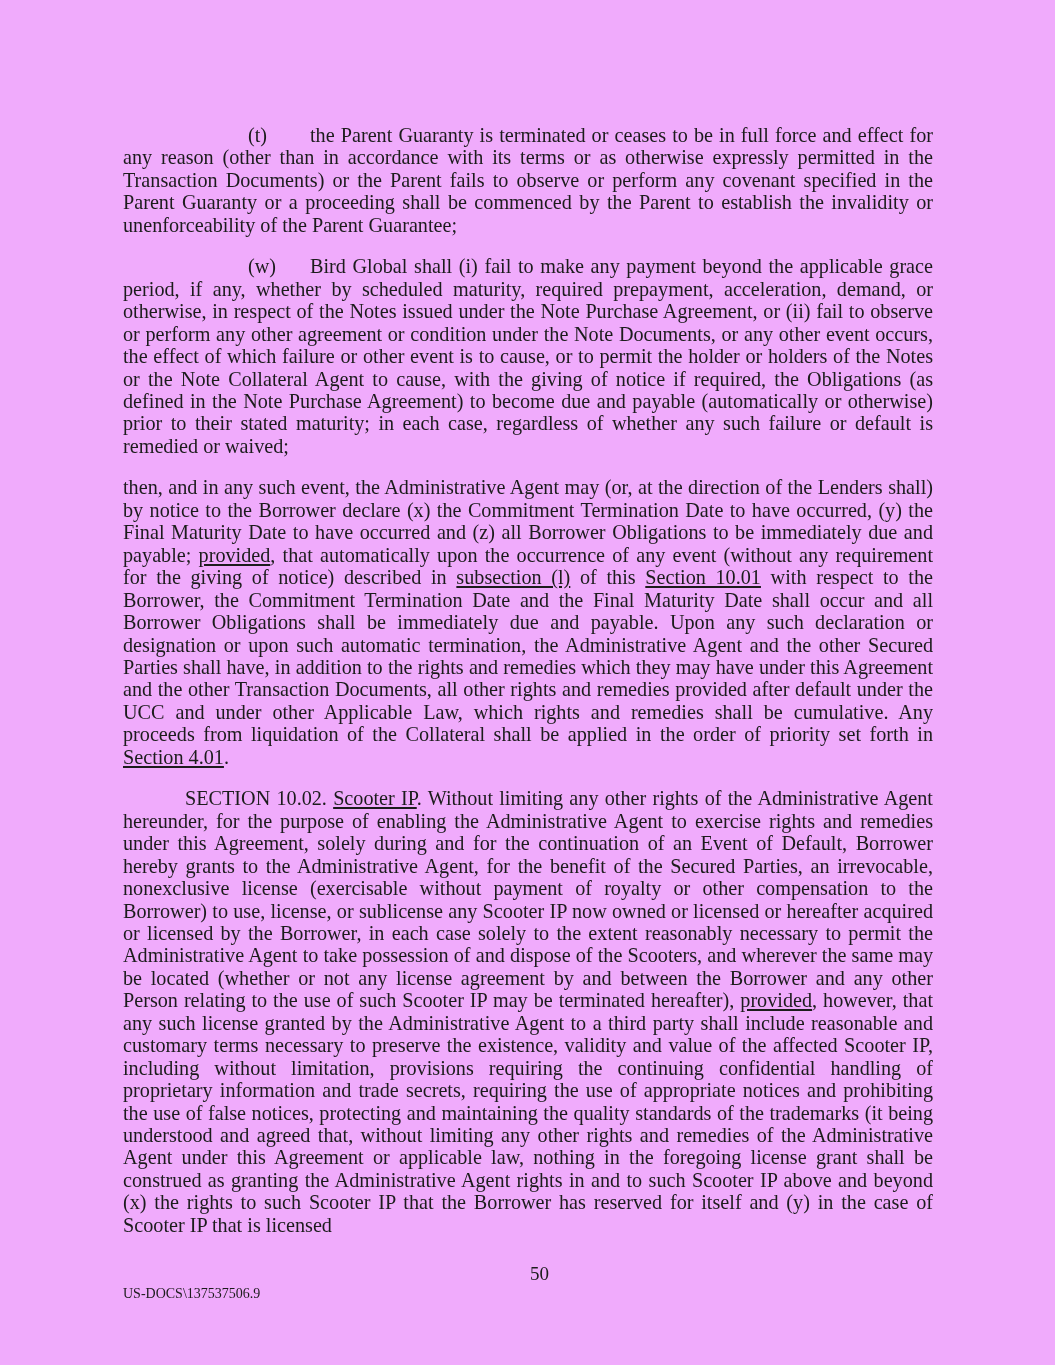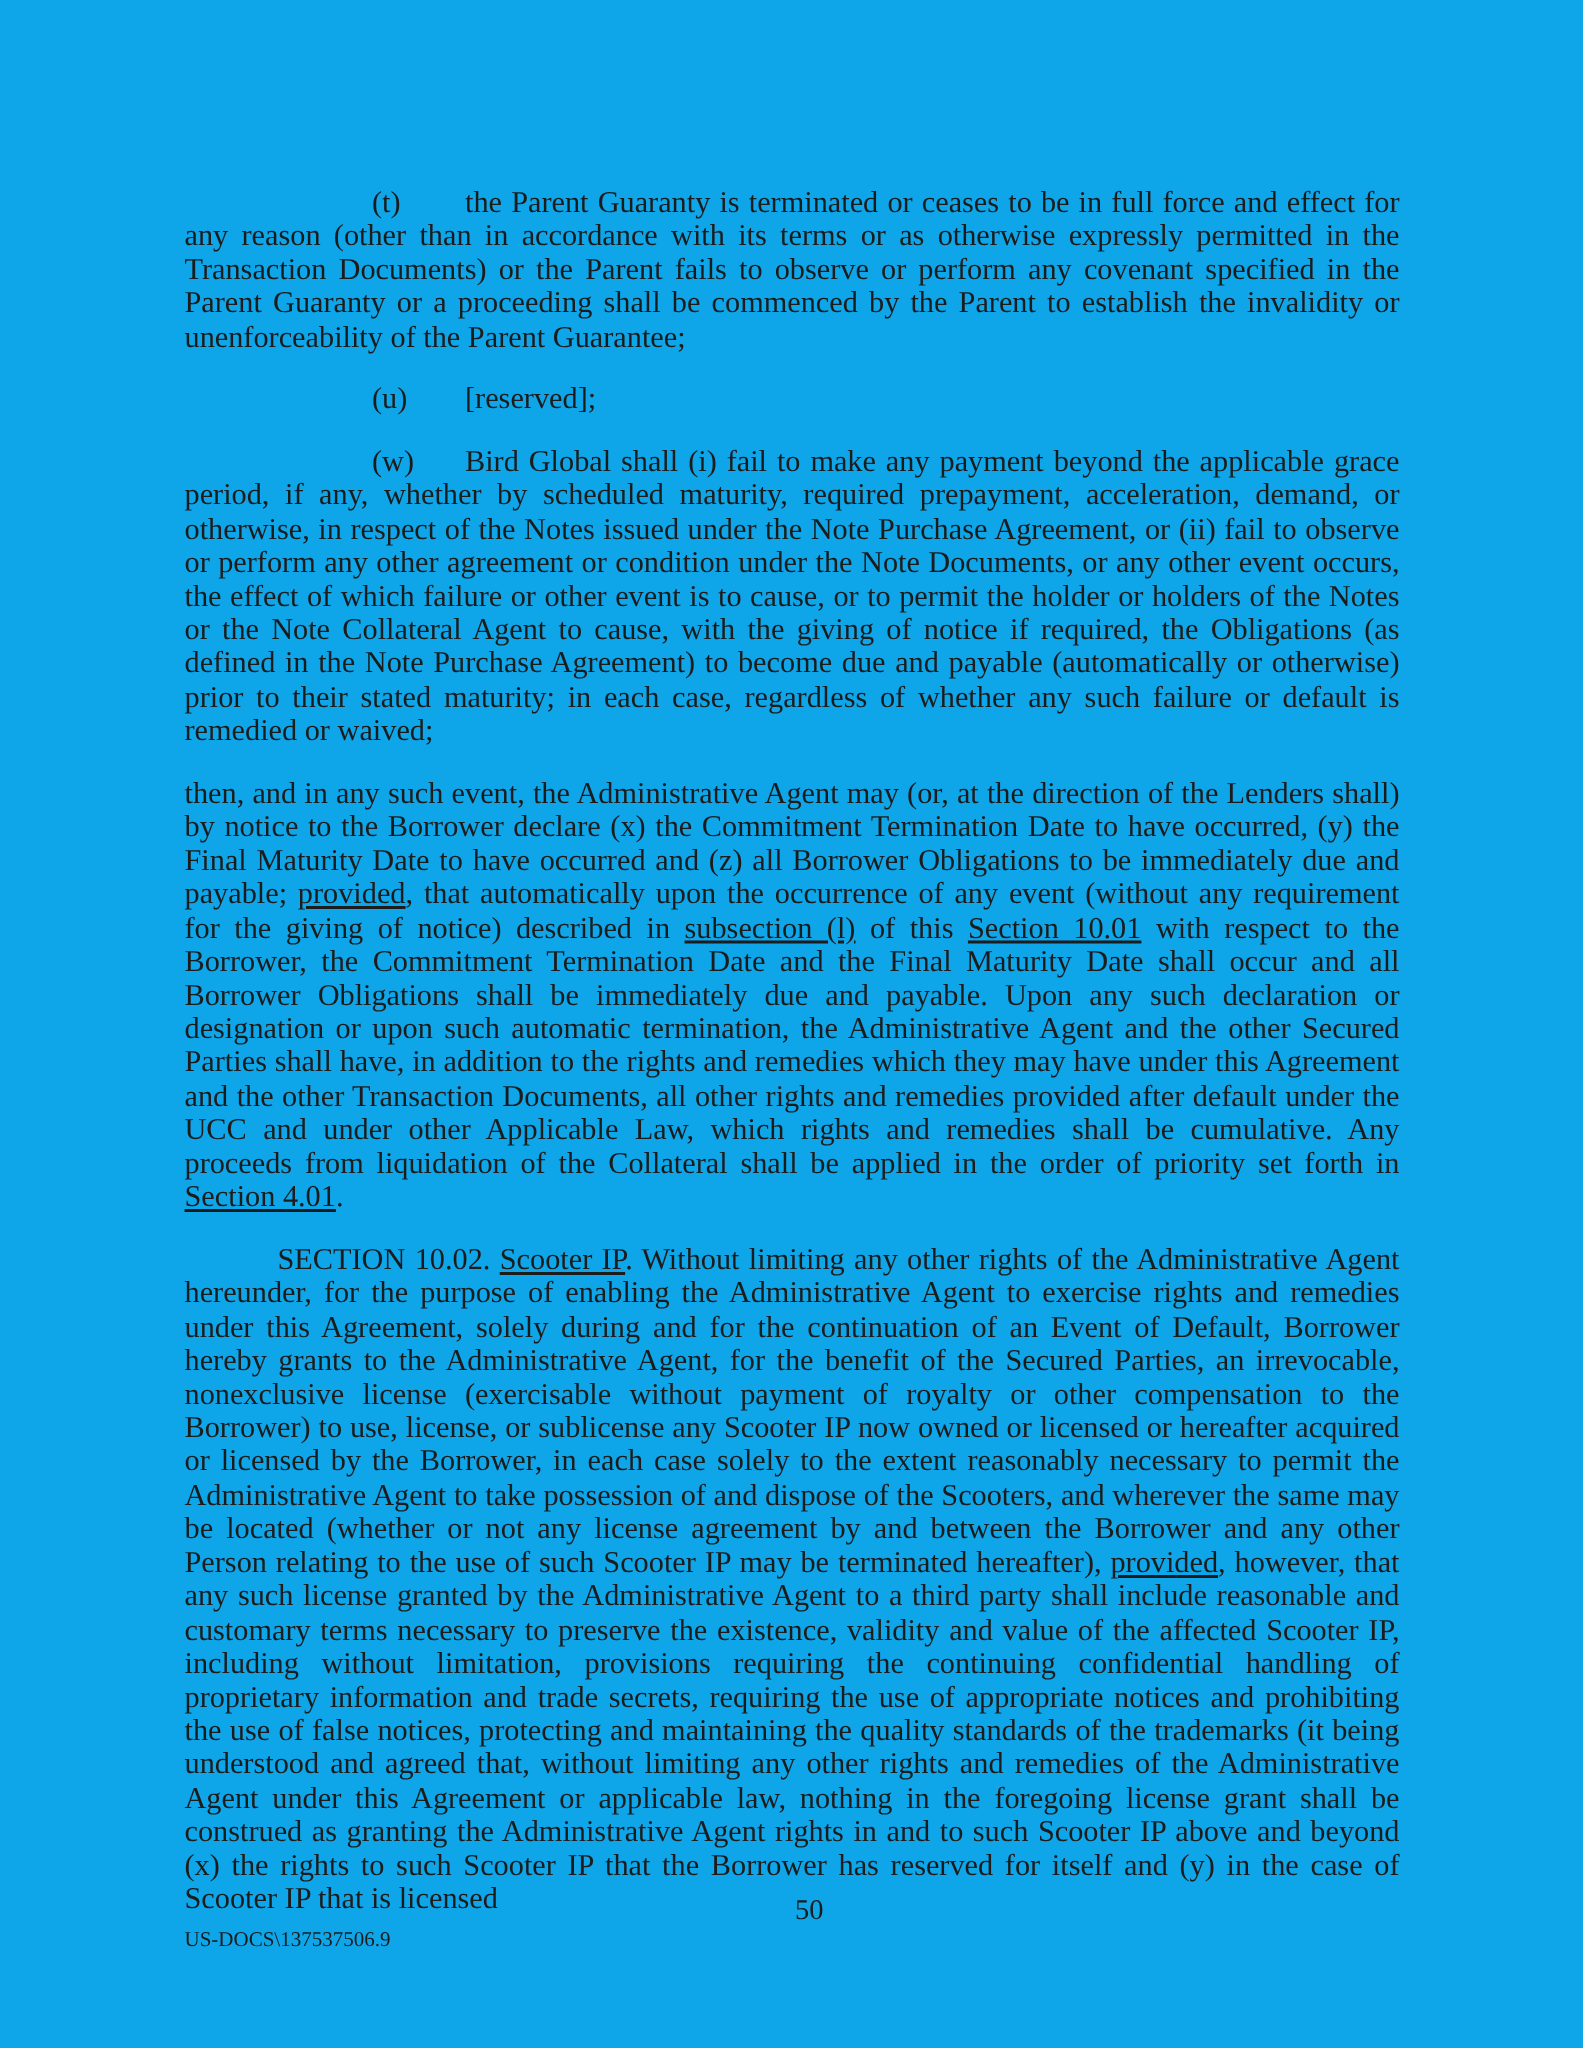--- a/index.html
+++ b/index.html
@@ -4,21 +4,21 @@
 <style>
   html, body {
     margin: 0;
     padding: 0;
     background: #ffffff;
   }
   .page {
     position: relative;
     width: 1055px;
     height: 1365px;
-    background: #0ea5e9;
+    background: #f0abfc;
     font-family: "Liberation Serif", "DejaVu Serif", serif;
     color: #1c1c1c;
     overflow: hidden;
   }
   .content {
     position: absolute;
     left: 123px;
     top: 124px;
     width: 810px;
   }
@@ -63,21 +63,20 @@
   }
 </style>
 </head>
 <body>
 
 <div class="page">
   <div class="content">
 
     <p class="clause"><span class="clause-label">(t)</span><span>the Parent Guaranty is terminated or ceases to be in full force and effect for any reason (other than in accordance with its terms or as otherwise expressly permitted in the Transaction Documents) or the Parent fails to observe or perform any covenant specified in the Parent Guaranty or a proceeding shall be commenced by the Parent to establish the invalidity or unenforceability of the Parent Guarantee;</span></p>
 
-    <p class="clause"><span class="clause-label">(u)</span><span>[reserved];</span></p>
 
 
     <p class="clause"><span class="clause-label">(w)</span><span>Bird Global shall (i) fail to make any payment beyond the applicable grace period, if any, whether by scheduled maturity, required prepayment, acceleration, demand, or otherwise, in respect of the Notes issued under the Note Purchase Agreement, or (ii) fail to observe or perform any other agreement or condition under the Note Documents, or any other event occurs, the effect of which failure or other event is to cause, or to permit the holder or holders of the Notes or the Note Collateral Agent to cause, with the giving of notice if required, the Obligations (as defined in the Note Purchase Agreement) to become due and payable (automatically or otherwise) prior to their stated maturity; in each case, regardless of whether any such failure or default is remedied or waived;</span></p>
 
     <p><span>then, and in any such event, the Administrative Agent may (or, at the direction of the Lenders shall) by notice to the Borrower declare (x) the Commitment Termination Date to have occurred, (y) the Final Maturity Date to have occurred and (z) all Borrower Obligations to be immediately due and payable; </span><span class="u">provided</span><span>, that automatically upon the occurrence of any event (without any requirement for the giving of notice) described in </span><span class="u">subsection (l)</span><span> of this </span><span class="u">Section 10.01</span><span> with respect to the Borrower, the Commitment Termination Date and the Final Maturity Date shall occur and all Borrower Obligations shall be immediately due and payable.  Upon any such declaration or designation or upon such automatic termination, the Administrative Agent and the other Secured Parties shall have, in addition to the rights and remedies which they may have under this Agreement and the other Transaction Documents, all other rights and remedies provided after default under the UCC and under other Applicable Law, which rights and remedies shall be cumulative.  Any proceeds from liquidation of the Collateral shall be applied in the order of priority set forth in </span><span class="u">Section 4.01</span><span>.</span></p>
 
     <p class="section"><span>SECTION 10.02. </span><span class="u">Scooter IP</span><span>.  Without limiting any other rights of the Administrative Agent hereunder, for the purpose of enabling the Administrative Agent to exercise rights and remedies under this Agreement, solely during and for the continuation of an Event of Default, Borrower hereby grants to the Administrative Agent, for the benefit of the Secured Parties, an irrevocable, nonexclusive license (exercisable without payment of royalty or other compensation to the Borrower) to use, license, or sublicense any Scooter IP now owned or licensed or hereafter acquired or licensed by the Borrower, in each case solely to the extent reasonably necessary to permit the Administrative Agent to take possession of and dispose of the Scooters, and wherever the same may be located (whether or not any license agreement by and between the Borrower and any other Person relating to the use of such Scooter IP may be terminated hereafter), </span><span class="u">provided</span><span>, </span><span class="i">however</span><span>, that any such license granted by the Administrative Agent to a third party shall include reasonable and customary terms necessary to preserve the existence, validity and value of the affected Scooter IP, including without limitation, provisions requiring the continuing confidential handling of proprietary information and trade secrets, requiring the use of appropriate notices and prohibiting the use of false notices, protecting and maintaining the quality standards of the trademarks (it being understood and agreed that, without limiting any other rights and remedies of the Administrative Agent under this Agreement or applicable law, nothing in the foregoing license grant shall be construed as granting the Administrative Agent rights in and to such Scooter IP above and beyond (x) the rights to such Scooter IP that the Borrower has reserved for itself and (y) in the case of Scooter IP that is licensed</span></p>
 
   </div>
 

